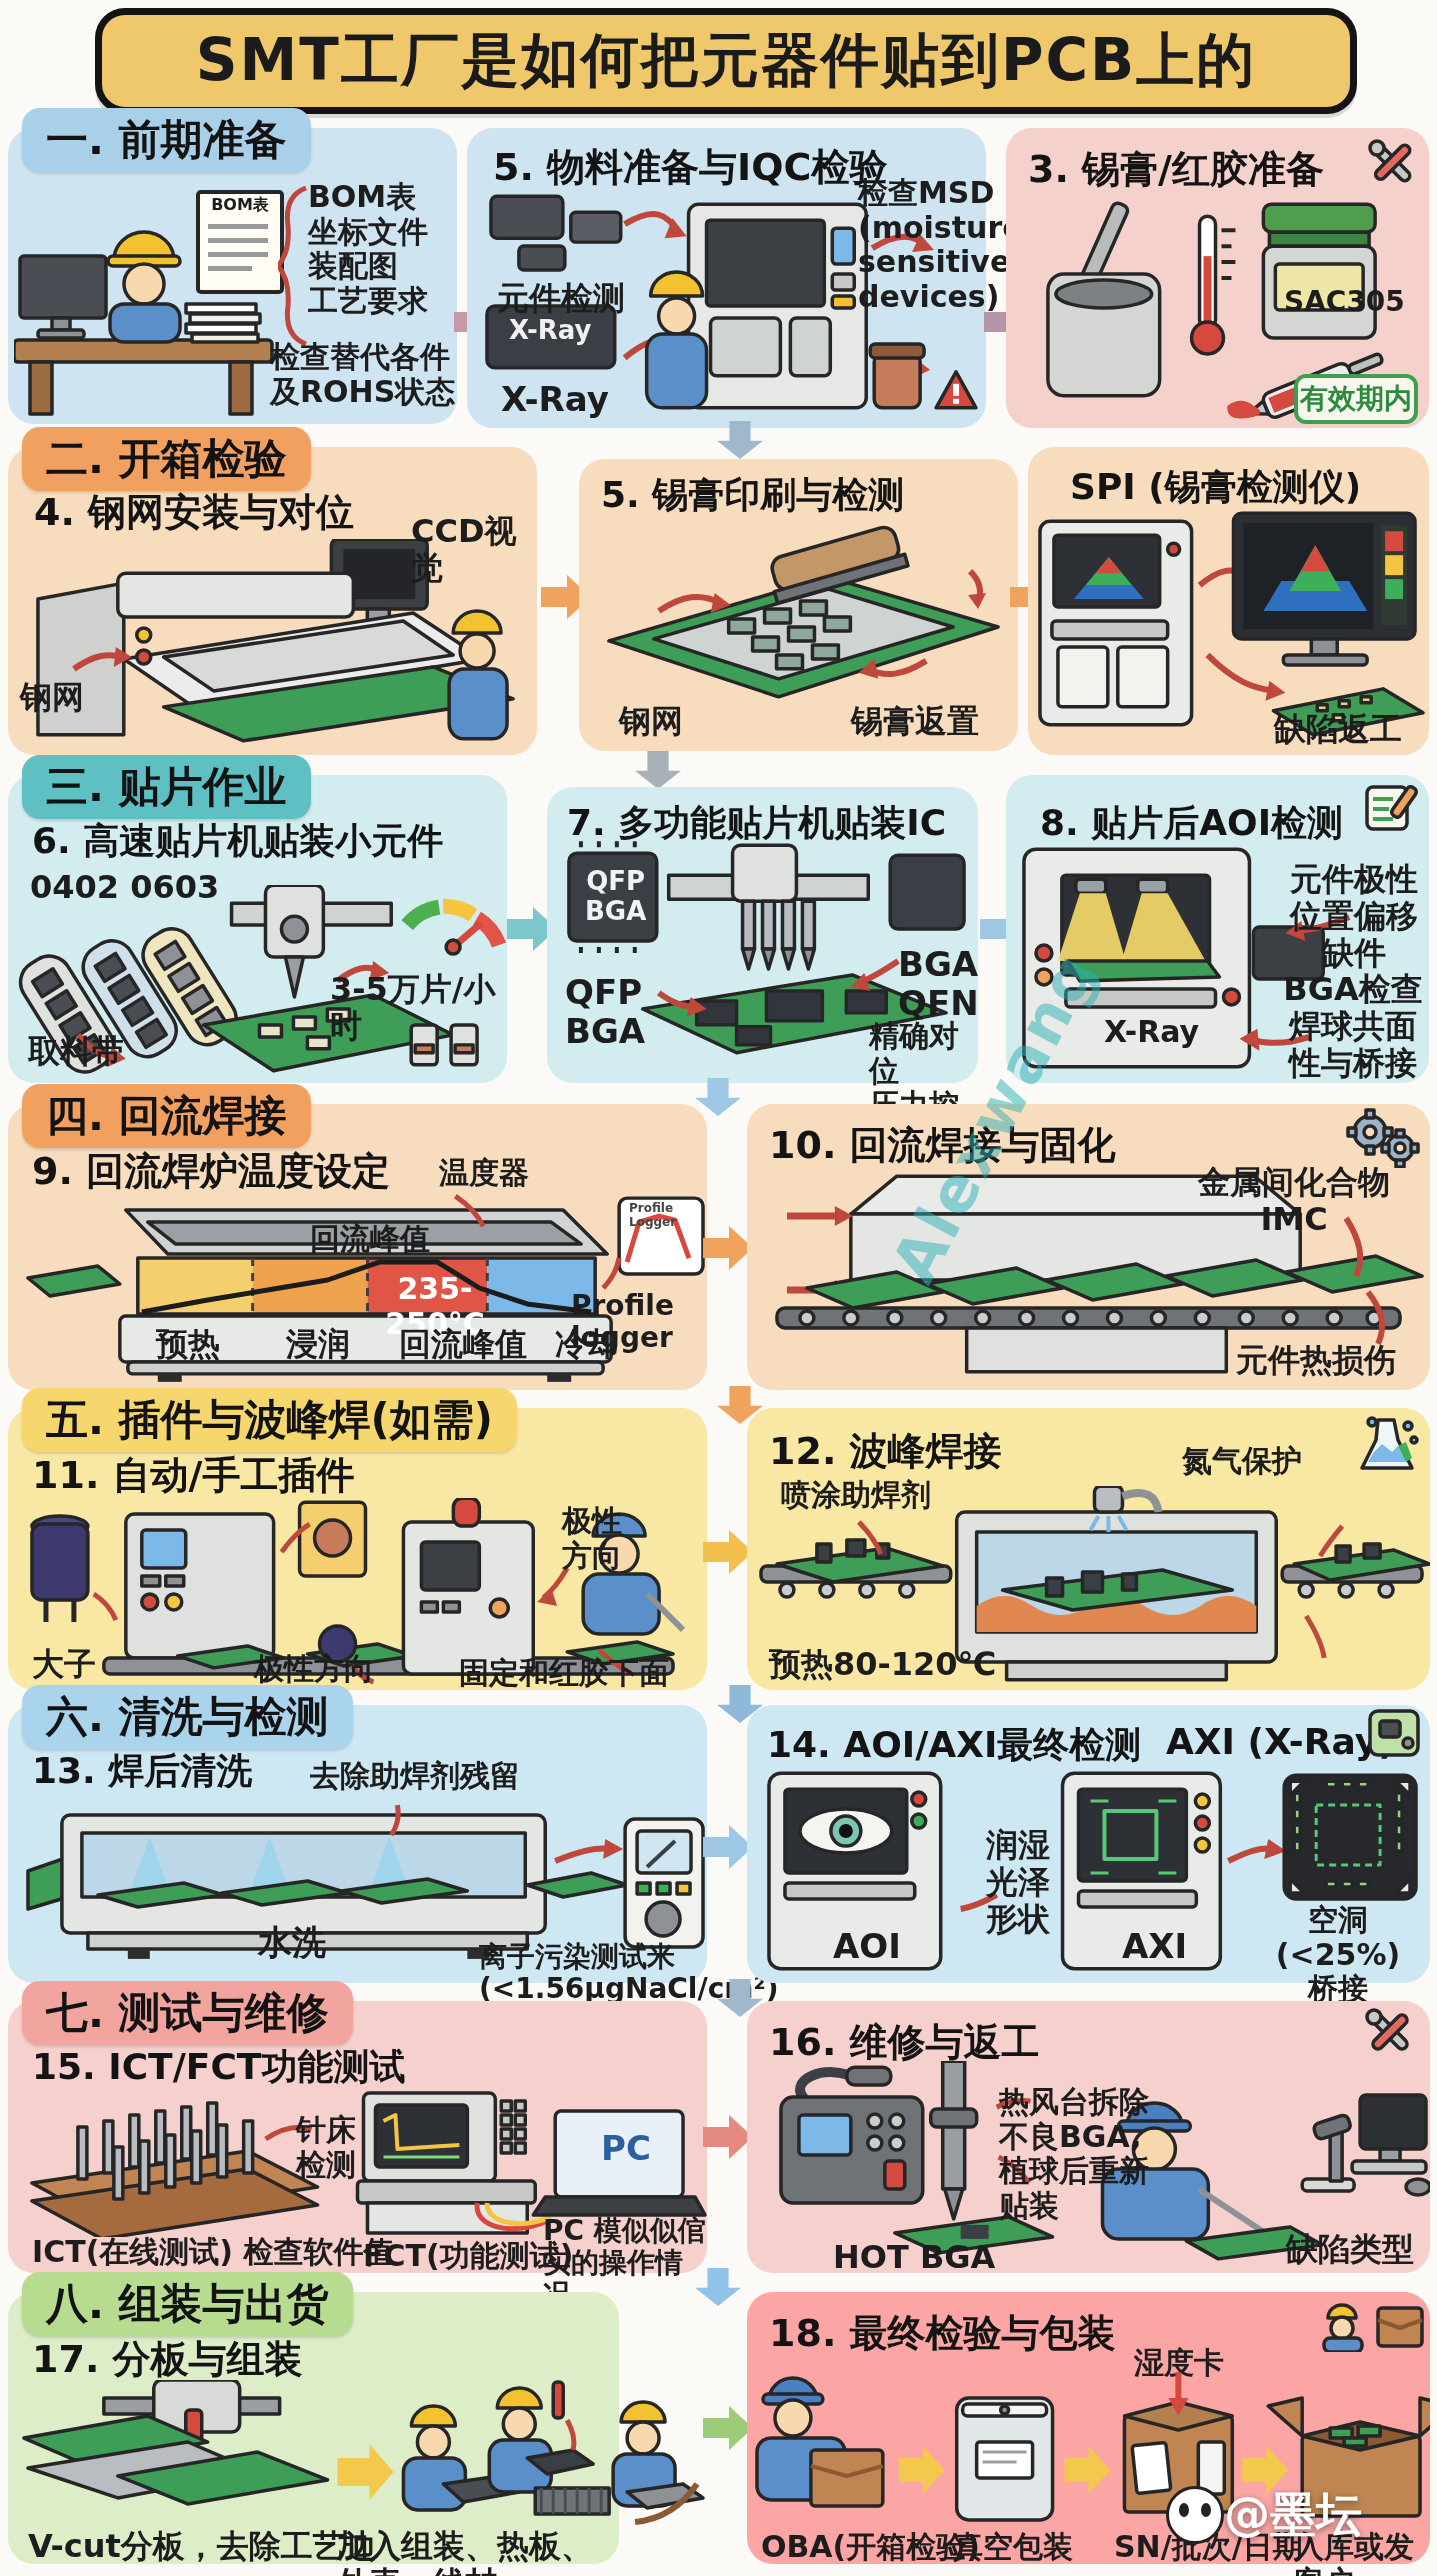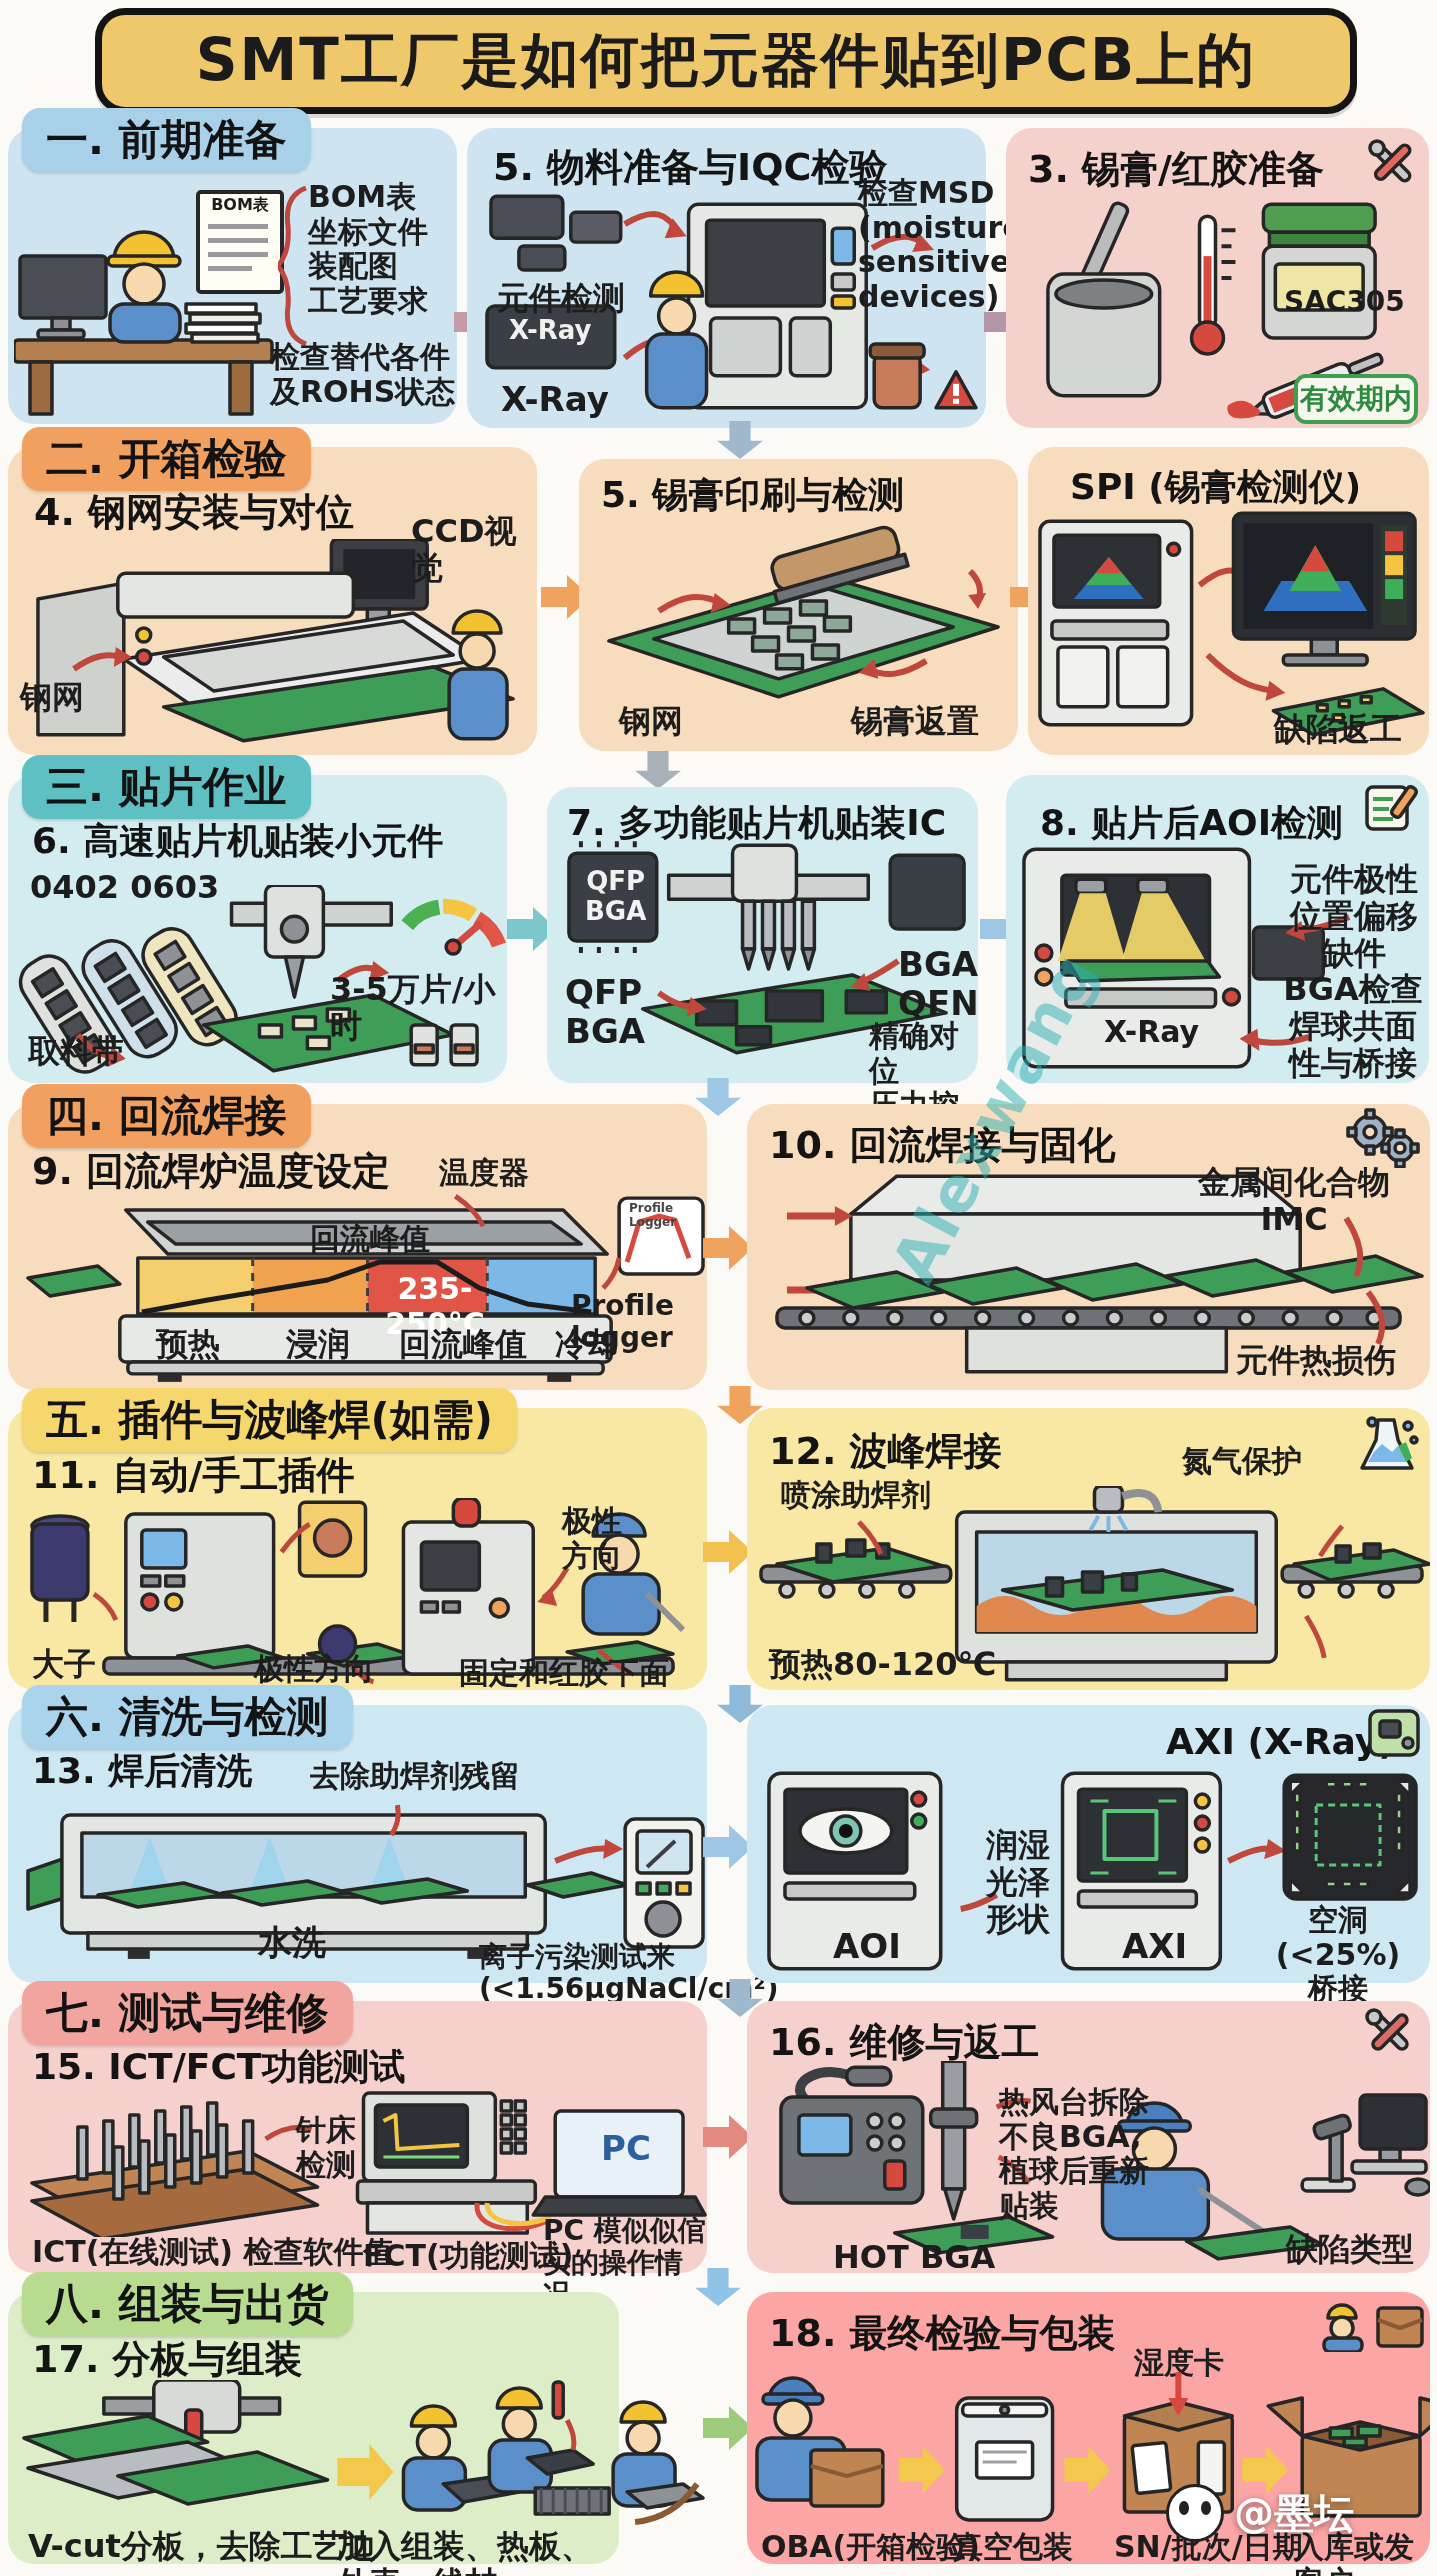--- a/index.html
+++ b/index.html
@@ -19,22 +19,22 @@
   .arr{position:absolute;clip-path:polygon(0 27%,52% 27%,52% 0,100% 50%,52% 100%,52% 73%,0 73%);}
   .arrd{position:absolute;clip-path:polygon(27% 0,73% 0,73% 52%,100% 52%,50% 100%,0 52%,27% 52%);}
   .scene{position:absolute;}
   svg.scene *{stroke:#262626;stroke-width:3.5;stroke-linejoin:round;}
   svg.scene .ns{stroke:none;}
   svg.scene .ln{fill:none;}
   .validbadge{position:absolute;background:#f7f7ee;border:4px solid #3f9e4f;color:#2d8a3e;
         border-radius:12px;padding:2px 2px;font-weight:800;}
   .wm-diag{position:absolute;left:877px;top:1260px;transform:rotate(-62deg);transform-origin:left top;
         font-size:62px;font-weight:800;color:rgba(42,176,180,0.5);letter-spacing:3px;}
-  .wm-corner{position:absolute;left:1166px;top:2484px;font-size:40px;font-weight:800;color:#ffffff;
-        text-shadow:0 2px 6px rgba(0,0,0,.45);display:flex;align-items:center;gap:10px;}
+  .wm-corner{position:absolute;left:1166px;top:2484px;font-size:46px;font-weight:800;color:#ffffff;
+        text-shadow:0 2px 6px rgba(0,0,0,.45);display:flex;align-items:center;gap:0;}
   .wm-logo{width:52px;height:52px;border-radius:50%;background:#ffffff;border:3px solid #222;
         display:inline-block;position:relative;}
   .wm-logo::before,.wm-logo::after{content:"";position:absolute;top:14px;width:10px;height:14px;border-radius:50%;background:#222;}
   .wm-logo::before{left:10px;} .wm-logo::after{right:10px;}
 </style>
 </head>
 <body>
 
 <div class="page">
 
@@ -636,20 +636,21 @@
       <circle cx="656" cy="122" r="17" fill="#8e9296"></circle>
     </svg>
     <div class="ann t34" style="left:250px;top:218px;">水洗</div>
     <div class="ann t28" style="left:471px;top:236px;">离子污染测试米
 (&lt;1.56μgNaCl/cm²)</div>
   </div>
 
   <div class="arr" style="left:703px;top:1825px;width:50px;height:44px;background:#9ec7e6;"></div>
 
   <div class="panel" style="left:747px;top:1705px;width:683px;height:278px;background:#cde7f3;">
+    <div class="ptitle t36" style="left:20px;top:16px;">14. AOI/AXI最终检测</div>
     <div class="ptitle t36" style="left:419px;top:16px;">AXI (X-Ray)</div>
     <svg class="scene" style="left:619px;top:2px;" width="56" height="52" viewBox="0 0 56 52">
       <rect x="4" y="4" width="48" height="44" rx="8" fill="#bfe0a8"></rect>
       <rect x="14" y="14" width="20" height="16" rx="3" fill="#4a4e54"></rect>
       <circle cx="42" cy="36" r="5" fill="#8e9296"></circle>
     </svg>
     <svg class="scene" style="left:0;top:60px;" width="683" height="218" viewBox="0 0 684 218">
       <rect x="22" y="8" width="172" height="196" rx="12" fill="#e9ebe9"></rect>
       <rect x="38" y="24" width="122" height="84" rx="4" fill="#2d3035"></rect>
       <ellipse cx="99" cy="66" rx="46" ry="22" fill="#f4f4f0"></ellipse>

